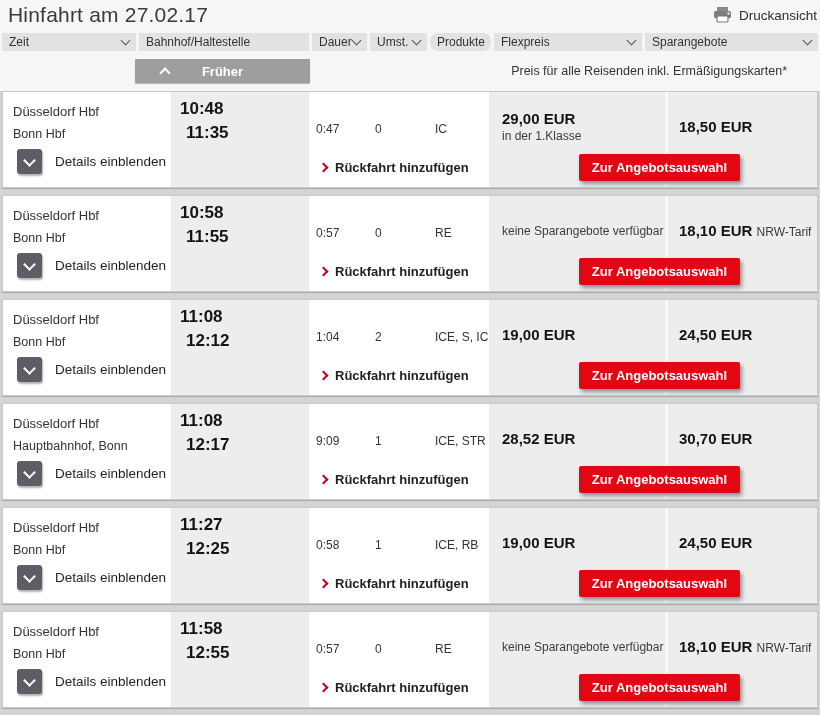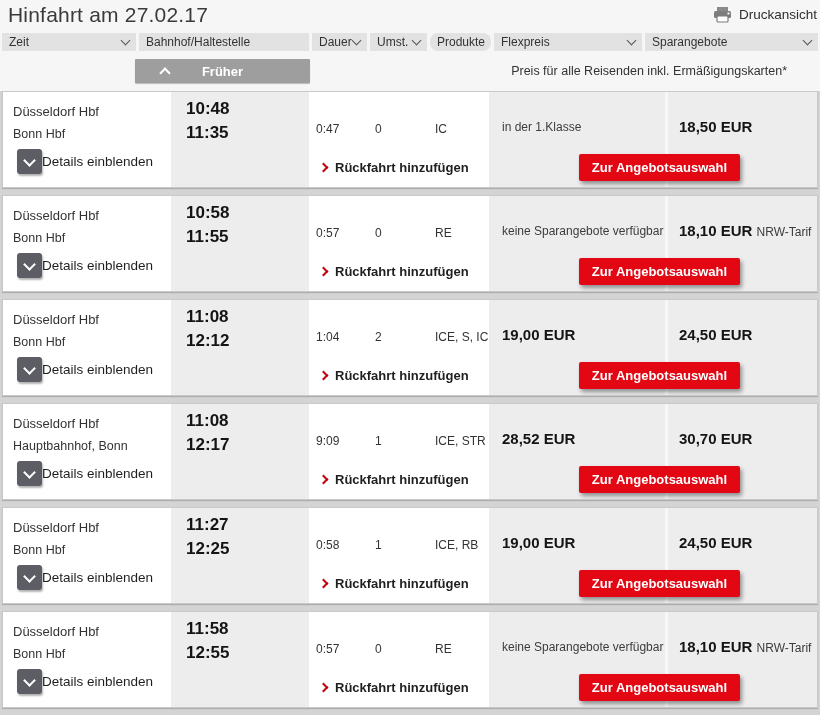--- a/index.html
+++ b/index.html
@@ -9,21 +9,21 @@
     background:#d4d4d4;color:#333;
   }
   
   .top{height:91px;box-sizing:border-box;background:#f6f6f6;}
   .title-row{position:relative;height:33px;}
   .page-title{
     position:absolute;left:8px;top:3px;margin:0;
     font-size:21px;font-weight:400;color:#3a3a3a;letter-spacing:.2px;
   }
   .print{
-    position:absolute;right:3px;top:7px;display:flex;align-items:flex-start;gap:7px;
+    position:absolute;right:3px;top:7px;display:flex;align-items:center;gap:7px;
     font-size:13.5px;color:#2e2e2e;cursor:pointer;
   }
   
   .colheads{display:flex;gap:3px;margin-left:2px;}
   .colhead{
     background:#e2e2e2;height:18px;box-sizing:border-box;
     font-size:12px;color:#333;display:flex;align-items:center;
     justify-content:space-between;padding:0 7px;cursor:pointer;white-space:nowrap;
   }
   .w-station{width:170px;} .w-time{width:134px;} .w-dauer{width:55px;}
@@ -49,27 +49,27 @@
   .card{
     position:relative;height:97px;box-sizing:border-box;
     background:#fff;border:1px solid #c9c9c9;margin:0 2px 7px 2px;
     box-shadow:0 1px 1px rgba(0,0,0,.18);
   }
   .col-time{position:absolute;left:168px;top:0;width:138px;height:100%;background:#ededed;}
   .col-saver{position:absolute;left:486px;top:0;width:176px;height:100%;background:#ededed;border-right:3px solid #f8f8f8;}
   .col-flex{position:absolute;left:665px;top:0;right:0;height:100%;background:#ededed;}
   .station1{position:absolute;left:10px;top:12px;font-size:13px;color:#333;}
   .station2{position:absolute;left:10px;top:35px;font-size:12.5px;color:#333;}
-  .time1{position:absolute;left:183px;top:7px;font-size:17px;font-weight:bold;color:#141414;}
+  .time1{position:absolute;left:177px;top:7px;font-size:17px;font-weight:bold;color:#141414;}
   .time2{position:absolute;left:183px;top:31px;font-size:17px;font-weight:bold;color:#141414;}
   .dur{position:absolute;left:313px;top:30px;font-size:12px;}
   .chg{position:absolute;left:372px;top:30px;font-size:12px;}
   .prod{position:absolute;left:432px;top:30px;font-size:12px;white-space:nowrap;}
   .details{
-    position:absolute;left:14px;top:57px;display:flex;align-items:center;cursor:pointer;
+    position:absolute;left:14px;top:57px;display:flex;align-items:center;gap:13px;cursor:pointer;
   }
   .details-btn{
     width:25px;height:25px;background:#5d5d66;border-radius:3px;
     display:flex;align-items:center;justify-content:center;
     box-shadow:1px 2px 2px rgba(0,0,0,.3);
   }
   .details-label{font-size:13.5px;color:#1f1f1f;}
   .return-link{
     position:absolute;left:317px;top:68px;display:flex;align-items:center;
     font-size:13px;font-weight:bold;color:#1f1f1f;cursor:pointer;white-space:nowrap;
@@ -139,20 +139,21 @@
     </button>
     <div class="price-note">Preis für alle Reisenden inkl. Ermäßigungskarten*</div>
   </div>
 </div>
 
 <div class="results" id="rows">
   <div class="card">
     <div class="col-time"></div>
     <div class="col-saver">
       <div class="saver-inner">
+        <div class="price">29,00 EUR</div>
         <div class="note">in der 1.Klasse</div>
       </div>
     </div>
     <div class="col-flex">
       <div class="flex-inner">
         <div class="price">
           <span>18,50 EUR</span>
           
         </div>
       </div>

